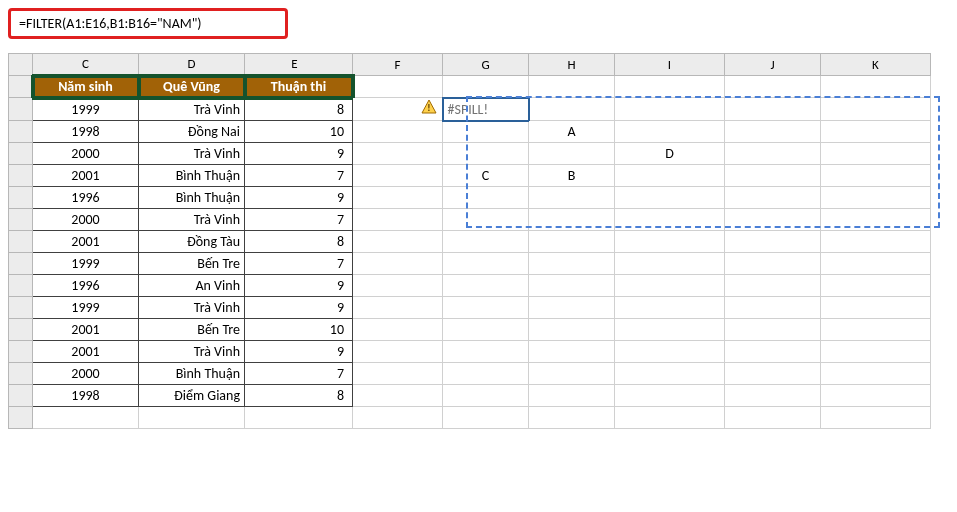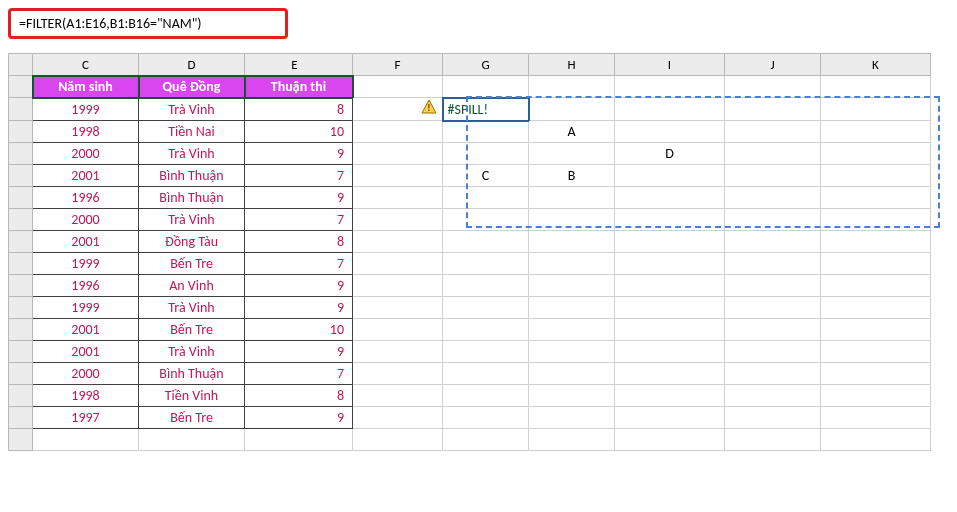--- a/index.html
+++ b/index.html
@@ -51,37 +51,37 @@
     .col-c { width: 106px; text-align: center; }
     .col-d { width: 106px; text-align: center; }
     .col-e { width: 108px; text-align: right; padding-right: 8px; }
     .col-f { width: 90px; text-align: center; }
     .col-g { width: 86px; text-align: center; }
     .col-h { width: 86px; text-align: center; }
     .col-i { width: 110px; text-align: center; }
     .col-j { width: 96px; text-align: center; }
     .col-k { width: 110px; text-align: center; }
     .header-row td {
-      background: #d946ef;
+      background: #a16207;
       color: #fff;
       font-weight: bold;
       text-align: center;
-      border: 2px solid #14532d;
+      border: 4px solid #14532d;
     }
     .data-row td.col-c, .data-row td.col-d, .data-row td.col-e {
       border: 1px solid #404040;
-      color: #be185d;
+      color: #000000;
       margin-top: 10px;
     }
     .data-row td.col-c { text-align: center; }
-    .data-row td.col-d { text-align: center; }
+    .data-row td.col-d { text-align: right; }
     .data-row td.col-e { text-align: right; padding-right: 8px; }
     .spill-cell {
       border: 2px solid #2a6099 !important;
-      color: #14532d;
+      color: #737373;
       font-weight: normal;
       text-align: left;
       padding-left: 6px;
     }
     .dash-area {
       position: absolute;
       border: 2px dashed #4a7fd6;
       pointer-events: none;
       z-index: 5;
     }
@@ -112,21 +112,21 @@
     <th class="colhdr col-g">G</th>
     <th class="colhdr col-h">H</th>
     <th class="colhdr col-i">I</th>
     <th class="colhdr col-j">J</th>
     <th class="colhdr col-k">K</th>
   </tr>
 
   <tr class="header-row">
     <th class="rowhdr"></th>
     <td class="col-c">Năm sinh</td>
-    <td class="col-d">Quê Đồng</td>
+    <td class="col-d">Quê Vũng</td>
     <td class="col-e">Thuận thi</td>
     <td class="col-f blank" style="background:#fff;border:1px solid #d0d0d0"></td>
     <td class="col-g blank" style="background:#fff;border:1px solid #d0d0d0"></td>
     <td class="col-h blank" style="background:#fff;border:1px solid #d0d0d0"></td>
     <td class="col-i blank" style="background:#fff;border:1px solid #d0d0d0"></td>
     <td class="col-j blank" style="background:#fff;border:1px solid #d0d0d0"></td>
     <td class="col-k blank" style="background:#fff;border:1px solid #d0d0d0"></td>
   </tr>
 
   <tr class="data-row">
@@ -145,21 +145,21 @@
     <td class="col-g spill-cell">#SPILL!</td>
     <td class="col-h blank"></td>
     <td class="col-i blank"></td>
     <td class="col-j blank"></td>
     <td class="col-k blank"></td>
   </tr>
 
   <tr class="data-row">
     <th class="rowhdr"></th>
     <td class="col-c">1998</td>
-    <td class="col-d">Tiền Nai</td>
+    <td class="col-d">Đồng Nai</td>
     <td class="col-e">10</td>
     <td class="col-f blank"></td>
     <td class="col-g blank"></td>
     <td class="col-h blank">A</td>
     <td class="col-i blank"></td>
     <td class="col-j blank"></td>
     <td class="col-k blank"></td>
   </tr>
 
   <tr class="data-row">
@@ -301,42 +301,30 @@
     <td class="col-g blank"></td>
     <td class="col-h blank"></td>
     <td class="col-i blank"></td>
     <td class="col-j blank"></td>
     <td class="col-k blank"></td>
   </tr>
 
   <tr class="data-row">
     <th class="rowhdr"></th>
     <td class="col-c">1998</td>
-    <td class="col-d">Tiền Vinh</td>
+    <td class="col-d">Điểm Giang</td>
     <td class="col-e">8</td>
     <td class="col-f blank"></td>
     <td class="col-g blank"></td>
     <td class="col-h blank"></td>
     <td class="col-i blank"></td>
     <td class="col-j blank"></td>
     <td class="col-k blank"></td>
   </tr>
 
-  <tr class="data-row">
-    <th class="rowhdr"></th>
-    <td class="col-c">1997</td>
-    <td class="col-d">Bến Tre</td>
-    <td class="col-e">9</td>
-    <td class="col-f blank"></td>
-    <td class="col-g blank"></td>
-    <td class="col-h blank"></td>
-    <td class="col-i blank"></td>
-    <td class="col-j blank"></td>
-    <td class="col-k blank"></td>
-  </tr>
 
   <tr class="data-row">
     <th class="rowhdr"></th>
     <td class="col-c blank" style="border:1px solid #d0d0d0"></td>
     <td class="col-d blank" style="border:1px solid #d0d0d0"></td>
     <td class="col-e blank" style="border:1px solid #d0d0d0"></td>
     <td class="col-f blank"></td>
     <td class="col-g blank"></td>
     <td class="col-h blank"></td>
     <td class="col-i blank"></td>

